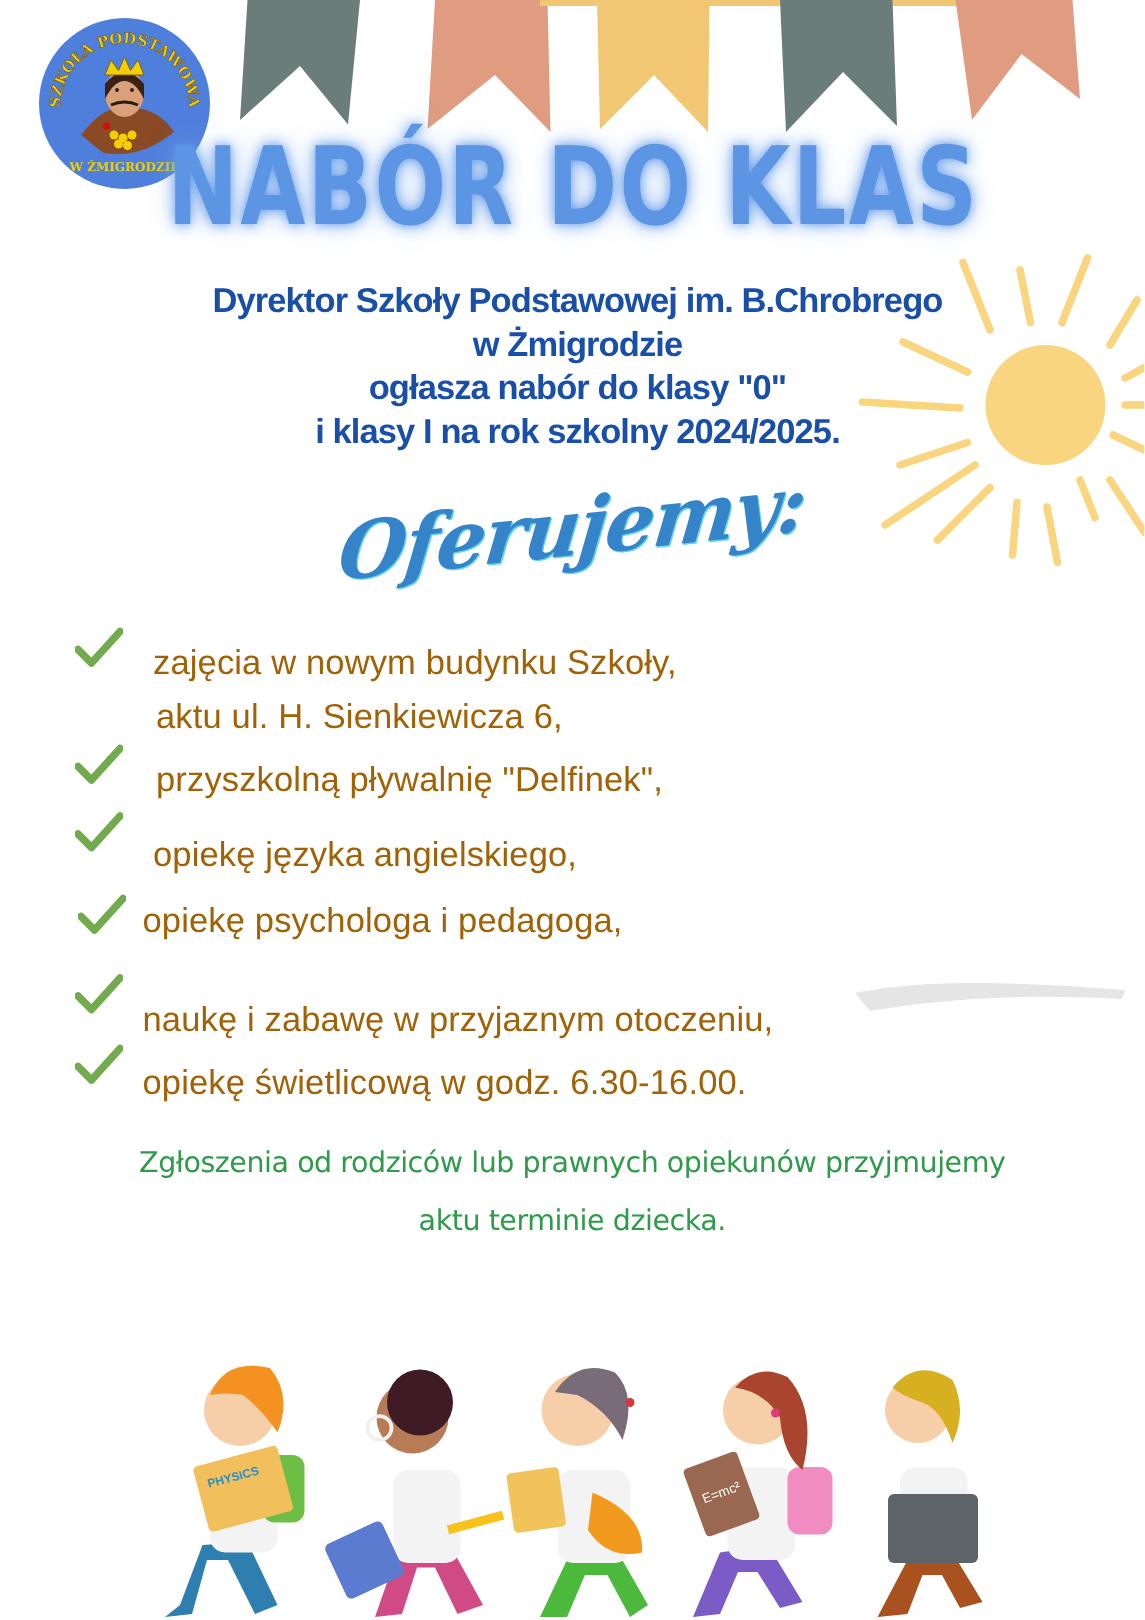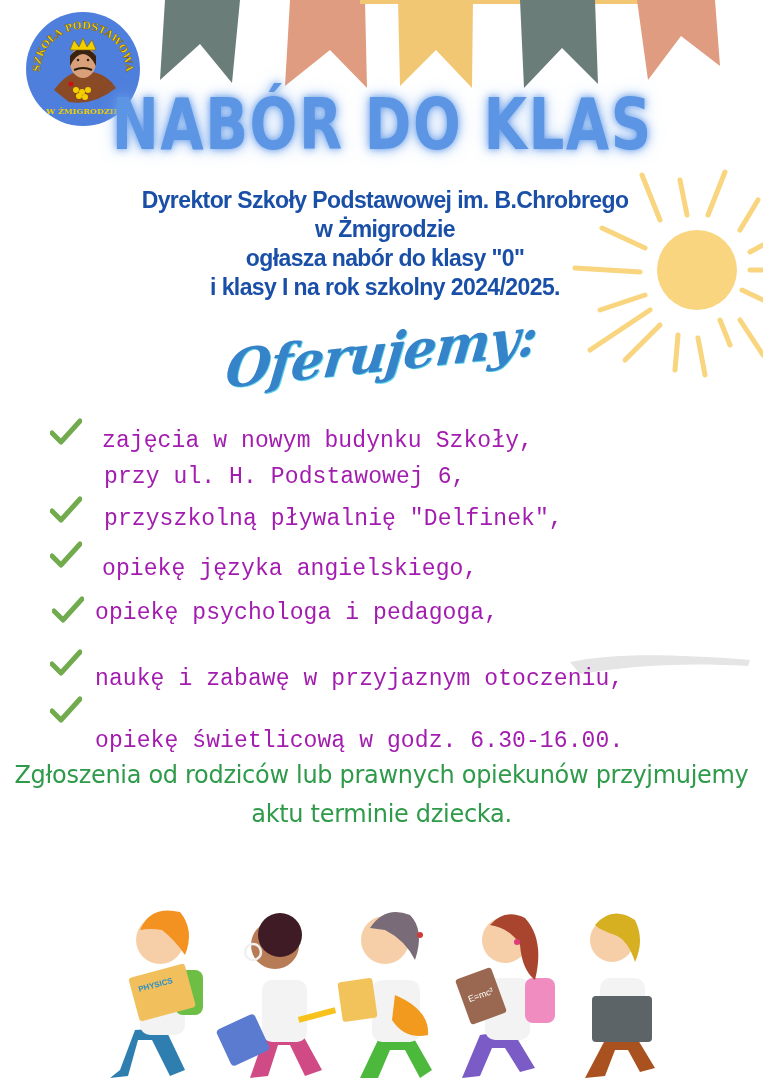--- a/index.html
+++ b/index.html
@@ -38,28 +38,28 @@
     left: 0; width: 763px; top: 322px; text-align: center;
     font-family: "DejaVu Serif", serif; font-style: italic; font-weight: bold;
     font-size: 52px; color: #3583c9; letter-spacing: -1px;
     transform: rotate(-6deg) skewX(-12deg);
     text-shadow: 1px 1px 0 #5bd3e8;
   }
 
   
   .check { position: absolute; width: 32px; height: 28px; }
   .item {
-    position: absolute; color: #a21caf; font-size: 23px; white-space: nowrap;
-    font-family: Liberation Mono, monospace; letter-spacing: 0.1px;
+    position: absolute; color: #a16207; font-size: 23px; white-space: nowrap;
+    font-family: Liberation Sans, sans-serif; letter-spacing: 0.1px;
   }
 
   
   .notice {
     left: 0; width: 763px; top: 756px; text-align: center;
-    color: #2e9a4a; font-size: 24px; line-height: 38.5px;
+    color: #2e9a4a; font-size: 19px; line-height: 38.5px;
     font-family: "DejaVu Sans", sans-serif; letter-spacing: -0.3px;
   }
   .notice div { white-space: nowrap; }
 
   .kids { left: 0; top: 900px; width: 763px; height: 180px; }
 </style>
 </head>
 <body>
 
 <svg class="abs" style="left:0;top:0" width="763" height="100">
@@ -133,21 +133,21 @@
   <div>ogłasza nabór do klasy "0"</div>
   <div>i klasy I na rok szkolny 2024/2025.</div>
 </div>
 
 <div class="abs offer">Oferujemy:</div>
 
 <svg class="check" style="left:50px;top:418px" viewBox="0 0 32 28">
     <path d="M2,15 L11,24 L30,3" stroke="#72ab4e" stroke-width="5" fill="none" stroke-linecap="round" stroke-linejoin="round"></path>
   </svg>
 <div class="item" style="left:102px;top:428px">zajęcia  w nowym budynku Szkoły,</div>
-<div class="item" style="left:104px;top:464px">przy  ul. H. Podstawowej 6,</div>
+<div class="item" style="left:104px;top:464px">aktu  ul. H. Sienkiewicza 6,</div>
 
 <svg class="check" style="left:50px;top:496px" viewBox="0 0 32 28">
     <path d="M2,15 L11,24 L30,3" stroke="#72ab4e" stroke-width="5" fill="none" stroke-linecap="round" stroke-linejoin="round"></path>
   </svg>
 <div class="item" style="left:104px;top:506px">przyszkolną pływalnię "Delfinek",</div>
 
 <svg class="check" style="left:50px;top:541px" viewBox="0 0 32 28">
     <path d="M2,15 L11,24 L30,3" stroke="#72ab4e" stroke-width="5" fill="none" stroke-linecap="round" stroke-linejoin="round"></path>
   </svg>
 <div class="item" style="left:102px;top:556px">opiekę języka angielskiego,</div>
@@ -158,21 +158,21 @@
 <div class="item" style="left:95px;top:600px">opiekę psychologa i pedagoga,</div>
 
 <svg class="check" style="left:50px;top:649px" viewBox="0 0 32 28">
     <path d="M2,15 L11,24 L30,3" stroke="#72ab4e" stroke-width="5" fill="none" stroke-linecap="round" stroke-linejoin="round"></path>
   </svg>
 <div class="item" style="left:95px;top:666px">naukę i zabawę w przyjaznym otoczeniu,</div>
 
 <svg class="check" style="left:50px;top:696px" viewBox="0 0 32 28">
     <path d="M2,15 L11,24 L30,3" stroke="#72ab4e" stroke-width="5" fill="none" stroke-linecap="round" stroke-linejoin="round"></path>
   </svg>
-<div class="item" style="left:95px;top:728px">opiekę świetlicową w godz. 6.30-16.00.</div>
+<div class="item" style="left:95px;top:708px">opiekę świetlicową w godz. 6.30-16.00.</div>
 
 <div class="abs notice">
   <div>Zgłoszenia od rodziców lub prawnych opiekunów przyjmujemy</div>
   <div>aktu terminie dziecka.</div>
 </div>
 
 <svg class="abs kids" viewBox="0 0 763 180">
 
   <g>
     <path d="M135,130 L120,170 L110,178 L128,176 L138,140 L152,140 L170,176 L185,170 L165,128 Z" fill="#2e7fb0"></path>

